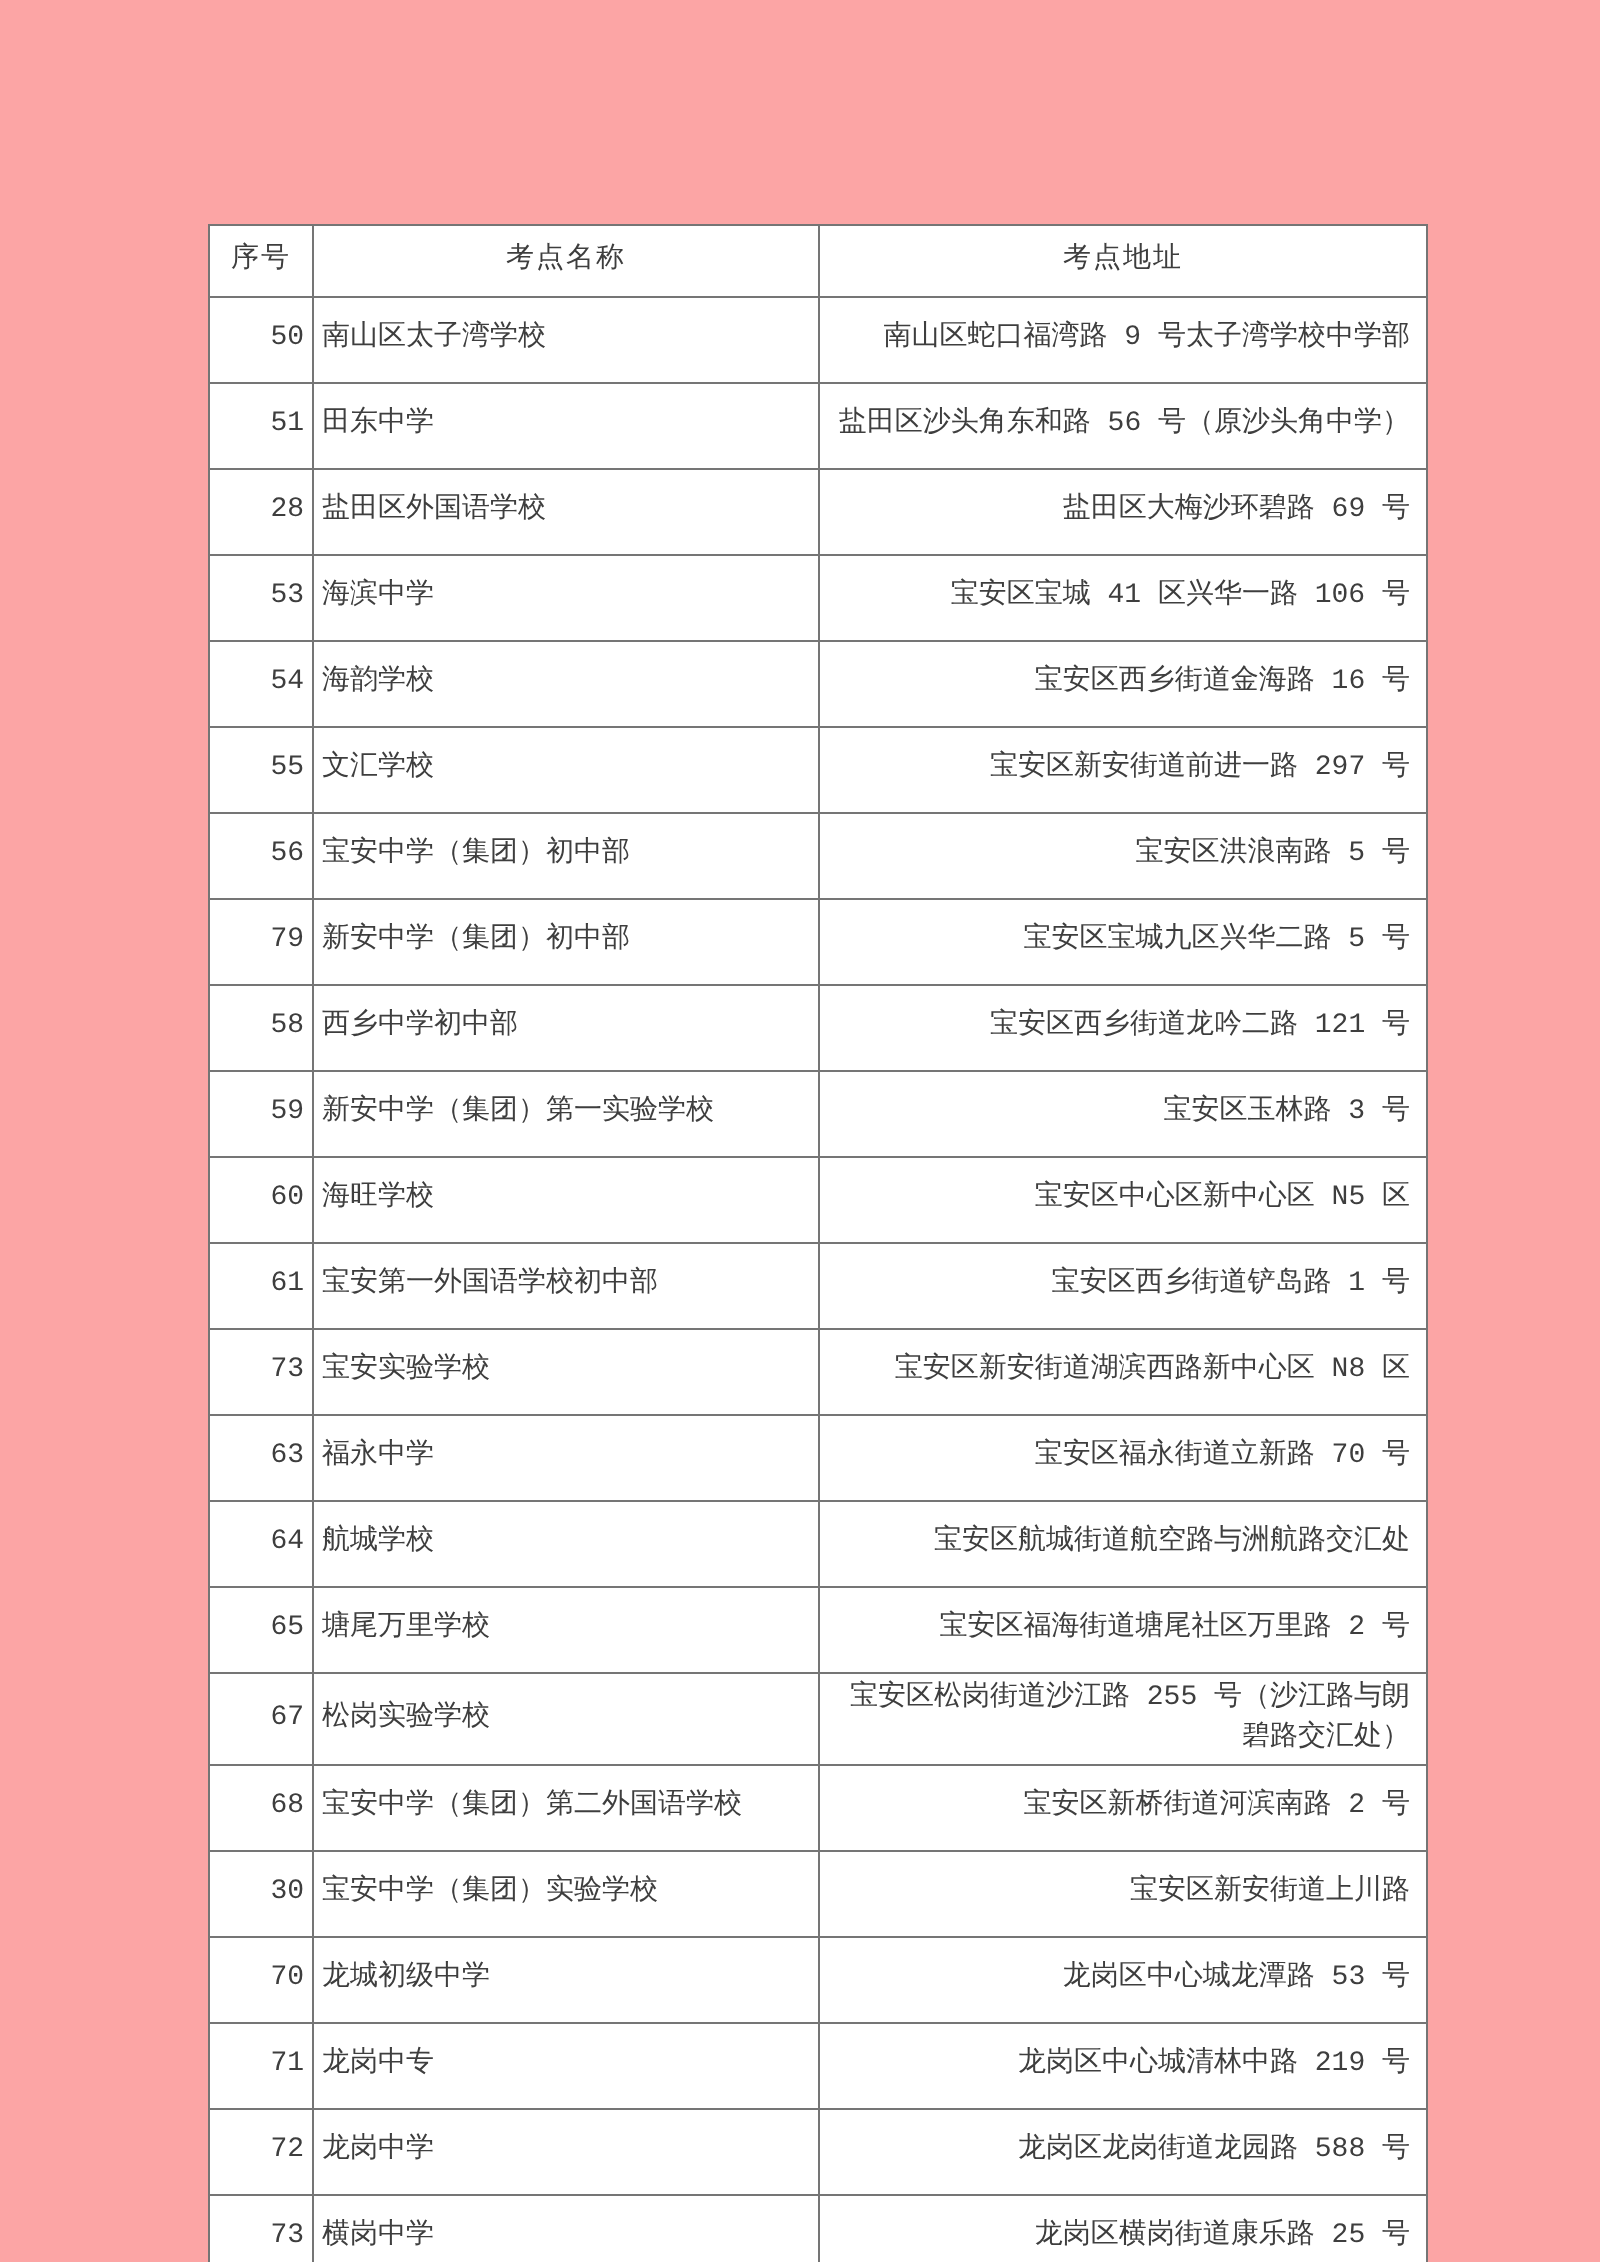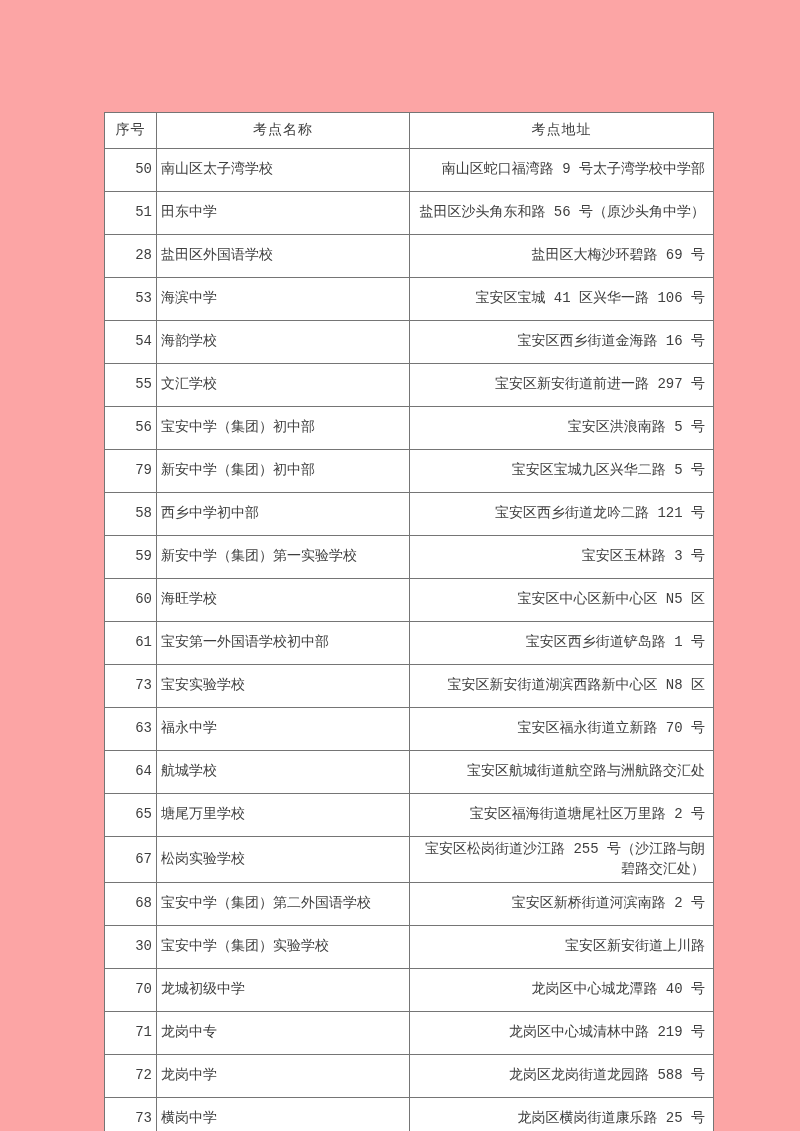--- a/index.html
+++ b/index.html
@@ -178,21 +178,21 @@
 
     <tr>
       <td class="c-no">30</td>
       <td class="c-name">宝安中学（集团）实验学校</td>
       <td class="c-addr">宝安区新安街道上川路</td>
     </tr>
 
     <tr>
       <td class="c-no">70</td>
       <td class="c-name">龙城初级中学</td>
-      <td class="c-addr">龙岗区中心城龙潭路 40 号</td>
+      <td class="c-addr">龙岗区中心城龙潭路 53 号</td>
     </tr>
 
     <tr>
       <td class="c-no">71</td>
       <td class="c-name">龙岗中专</td>
       <td class="c-addr">龙岗区中心城清林中路 219 号</td>
     </tr>
 
     <tr>
       <td class="c-no">72</td>

